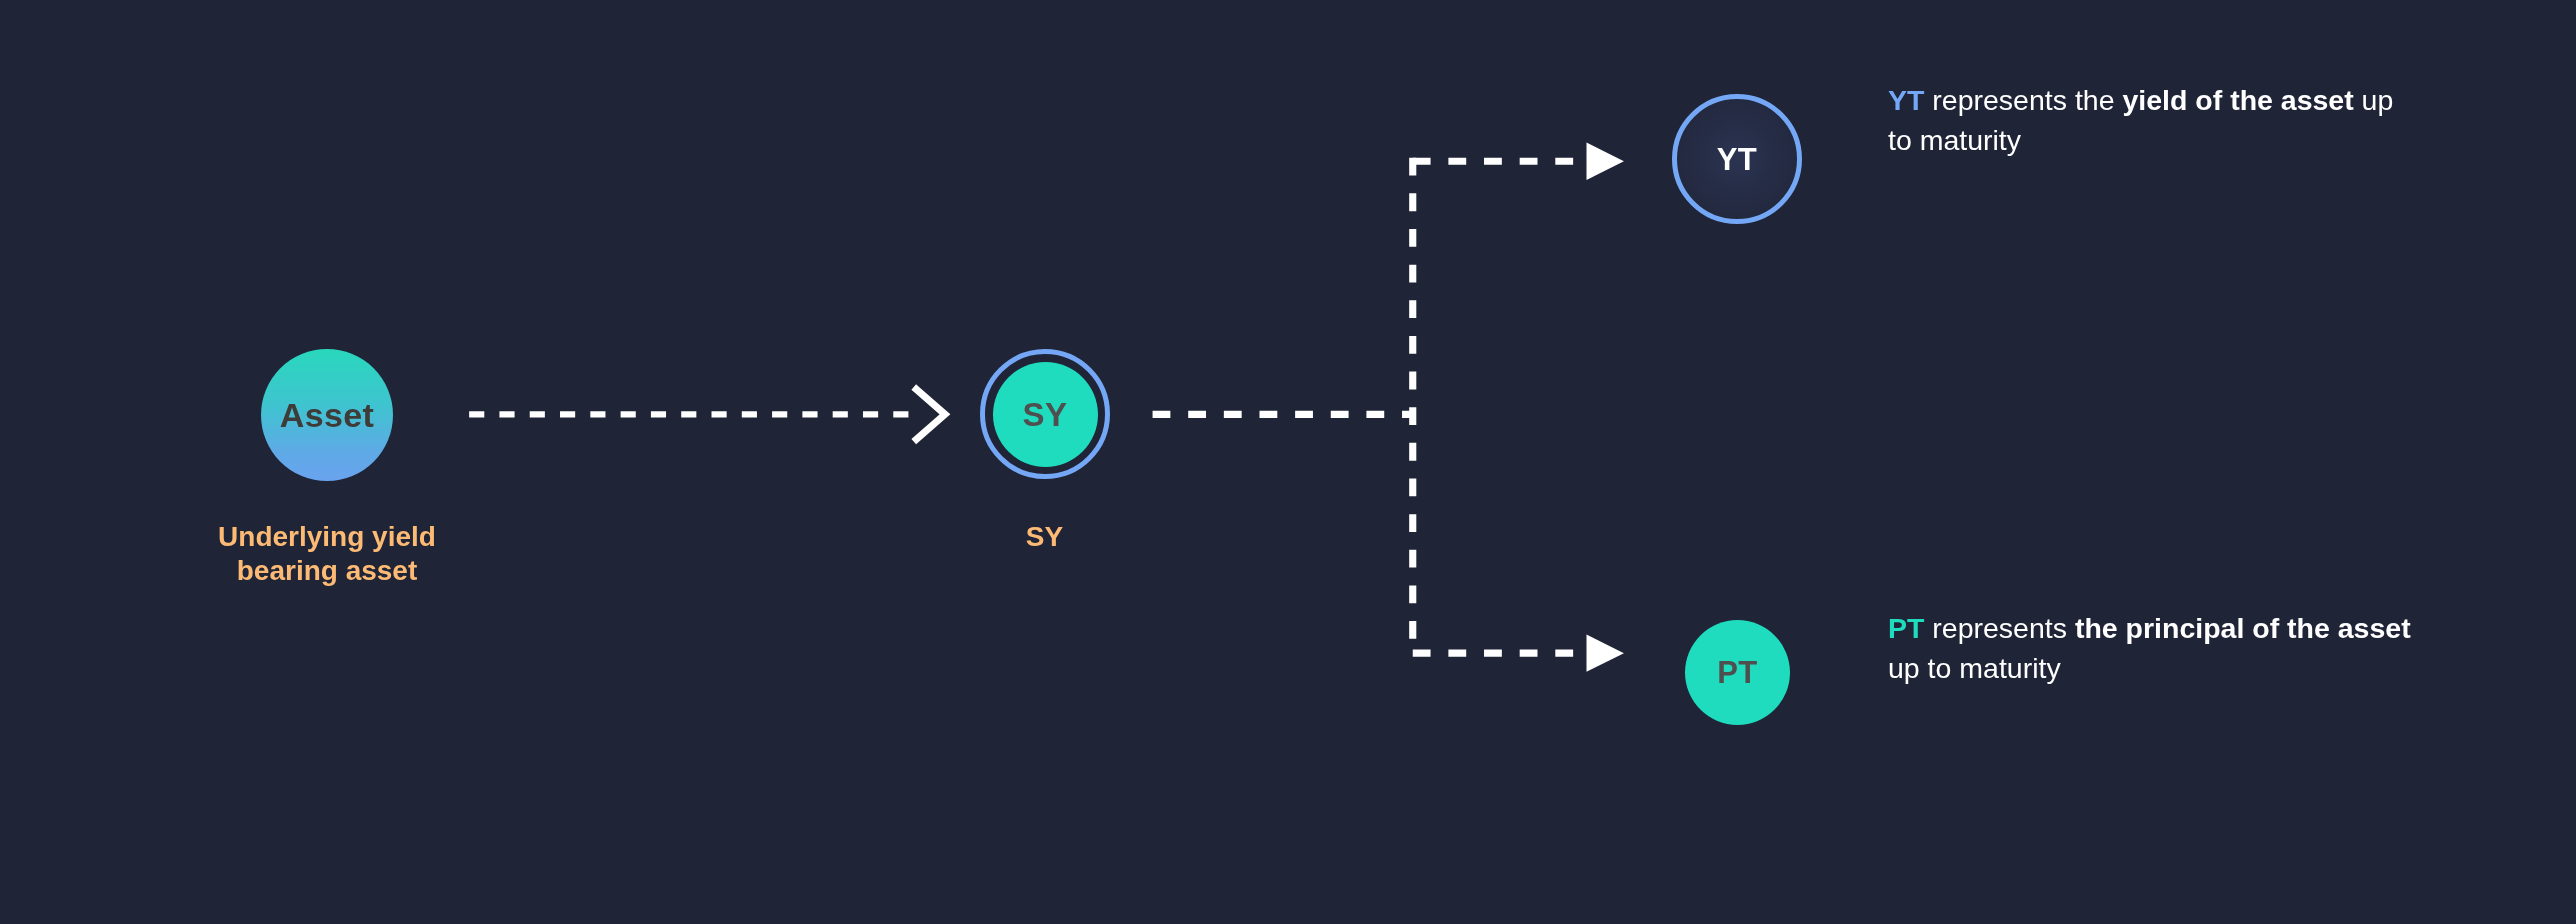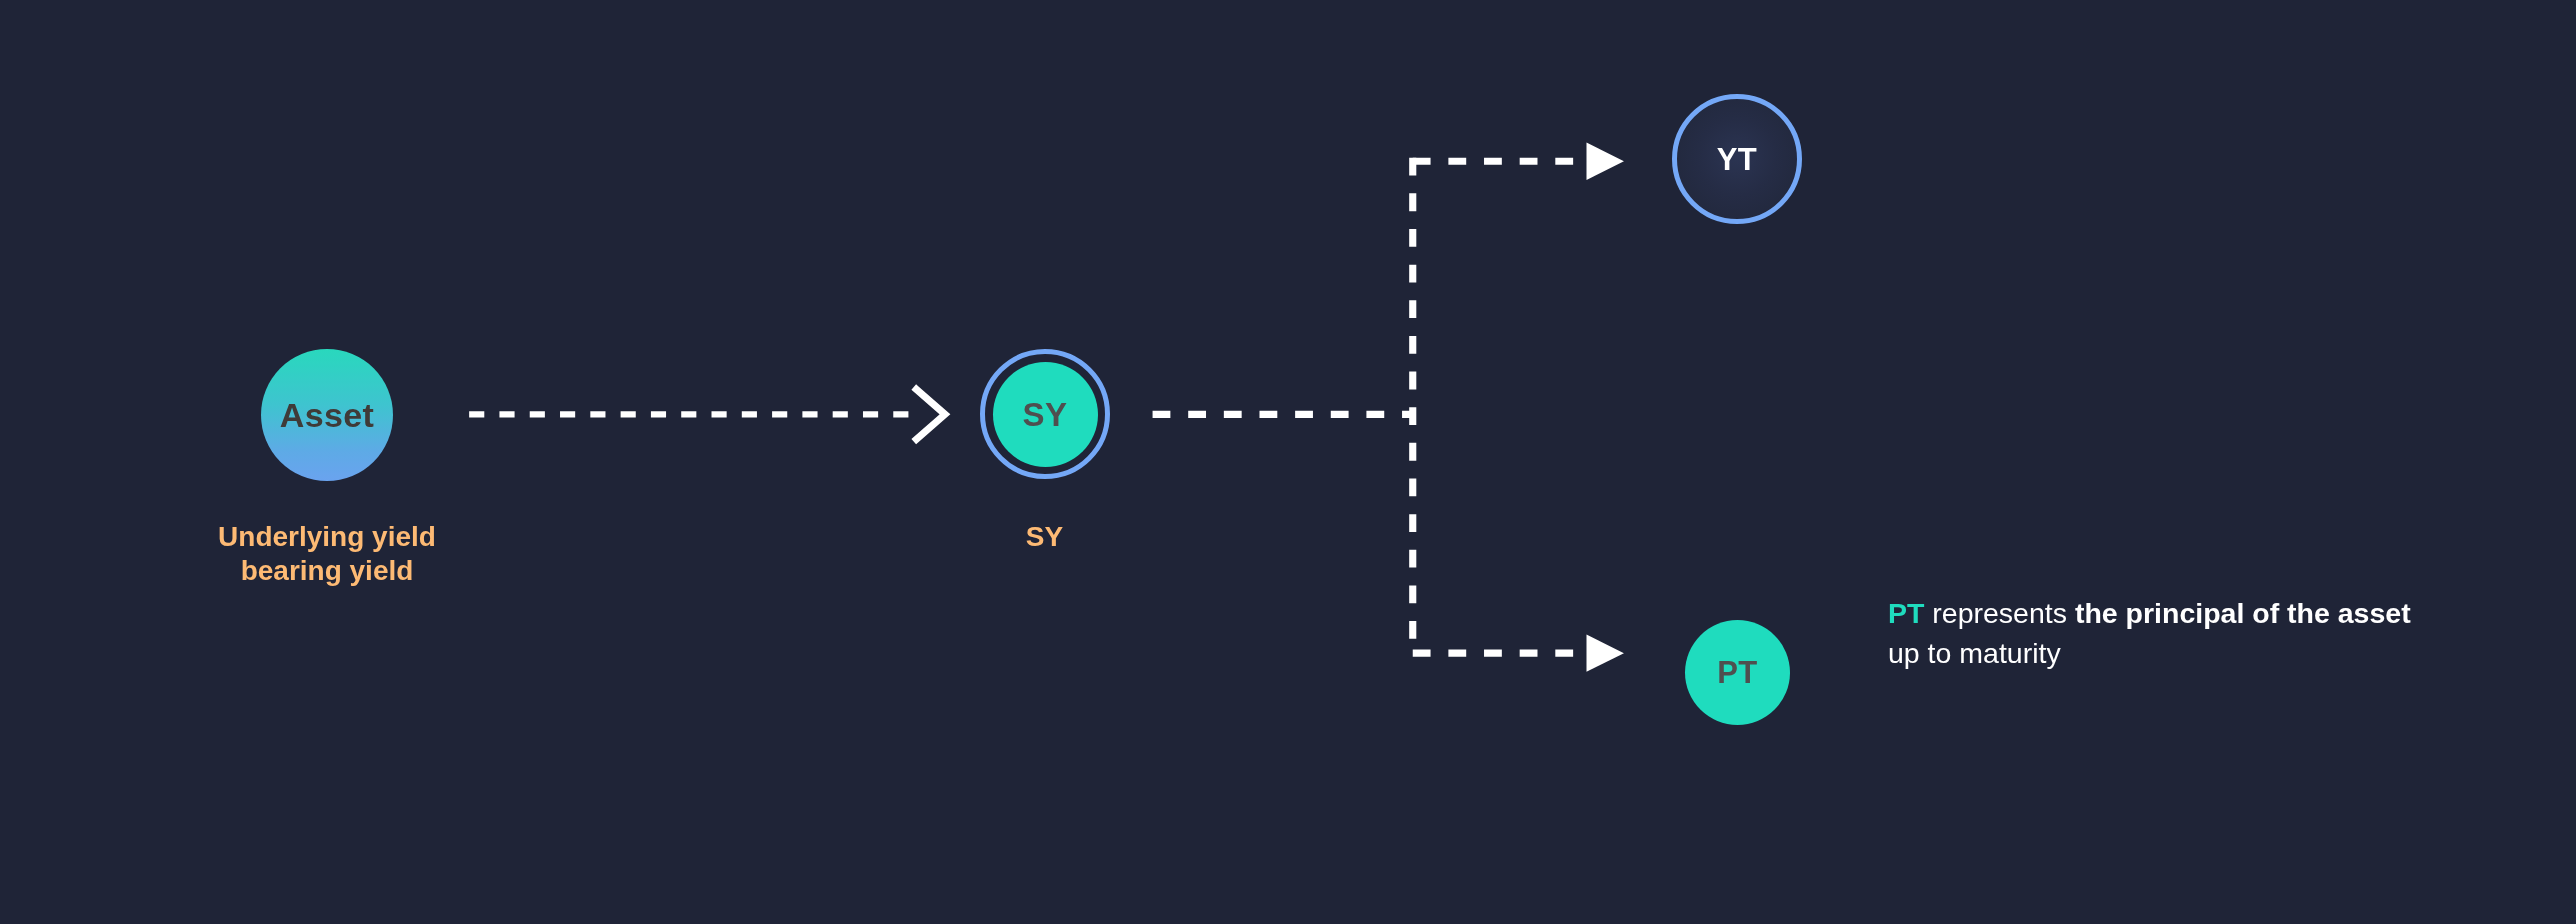--- a/index.html
+++ b/index.html
@@ -132,21 +132,21 @@
   .desc {
     position: absolute;
     color: #ffffff;
     font-size: 28.5px;
     line-height: 1.42;
     font-weight: normal;
     width: 535px;
     user-select: none;
   }
   #yt-desc { left: 1888px; top: 80px; }
-  #pt-desc { left: 1888px; top: 593px; }
+  #pt-desc { left: 1888px; top: 608px; }
   .desc .tag { font-weight: bold; }
   .desc .tag-yt { color: #74a8f7; }
   .desc .tag-pt { color: #1fdcbe; }
   .desc .em { font-weight: bold; color: #ffffff; }
 </style>
 </head>
 <body>
 
 <div id="stage">
 
@@ -174,35 +174,36 @@
       <line x1="1585" y1="733" x2="1782" y2="733" stroke="#ffffff" stroke-width="8" stroke-dasharray="20 20" stroke-linecap="butt"></line>
       <polygon points="1780,712 1822,733 1780,754" fill="#ffffff"></polygon>
     </g>
   </svg>
 
   <div class="node" id="asset-node">
     <span class="node-text">Asset</span>
   </div>
   <div class="node-caption" id="asset-caption">
     <div>Underlying yield</div>
-    <div>bearing yield</div>
+    <div>bearing asset</div>
   </div>
 
   <div class="node" id="sy-node">
     <div id="sy-inner">
       <span class="node-text">SY</span>
     </div>
   </div>
   <div class="node-caption" id="sy-caption">SY</div>
 
   <div class="node" id="yt-node">
     <span class="node-text">YT</span>
   </div>
 
   <div class="node" id="pt-node">
     <span class="node-text">PT</span>
   </div>
 
+  <div class="desc" id="yt-desc"><span class="tag tag-yt">YT</span><span> represents the </span><span class="em">yield of the asset</span><span> up to maturity</span></div>
 
   <div class="desc" id="pt-desc"><span class="tag tag-pt">PT</span><span> represents </span><span class="em">the principal of the asset</span><span> up to maturity</span></div>
 
 </div>
 
 
 </body></html>

